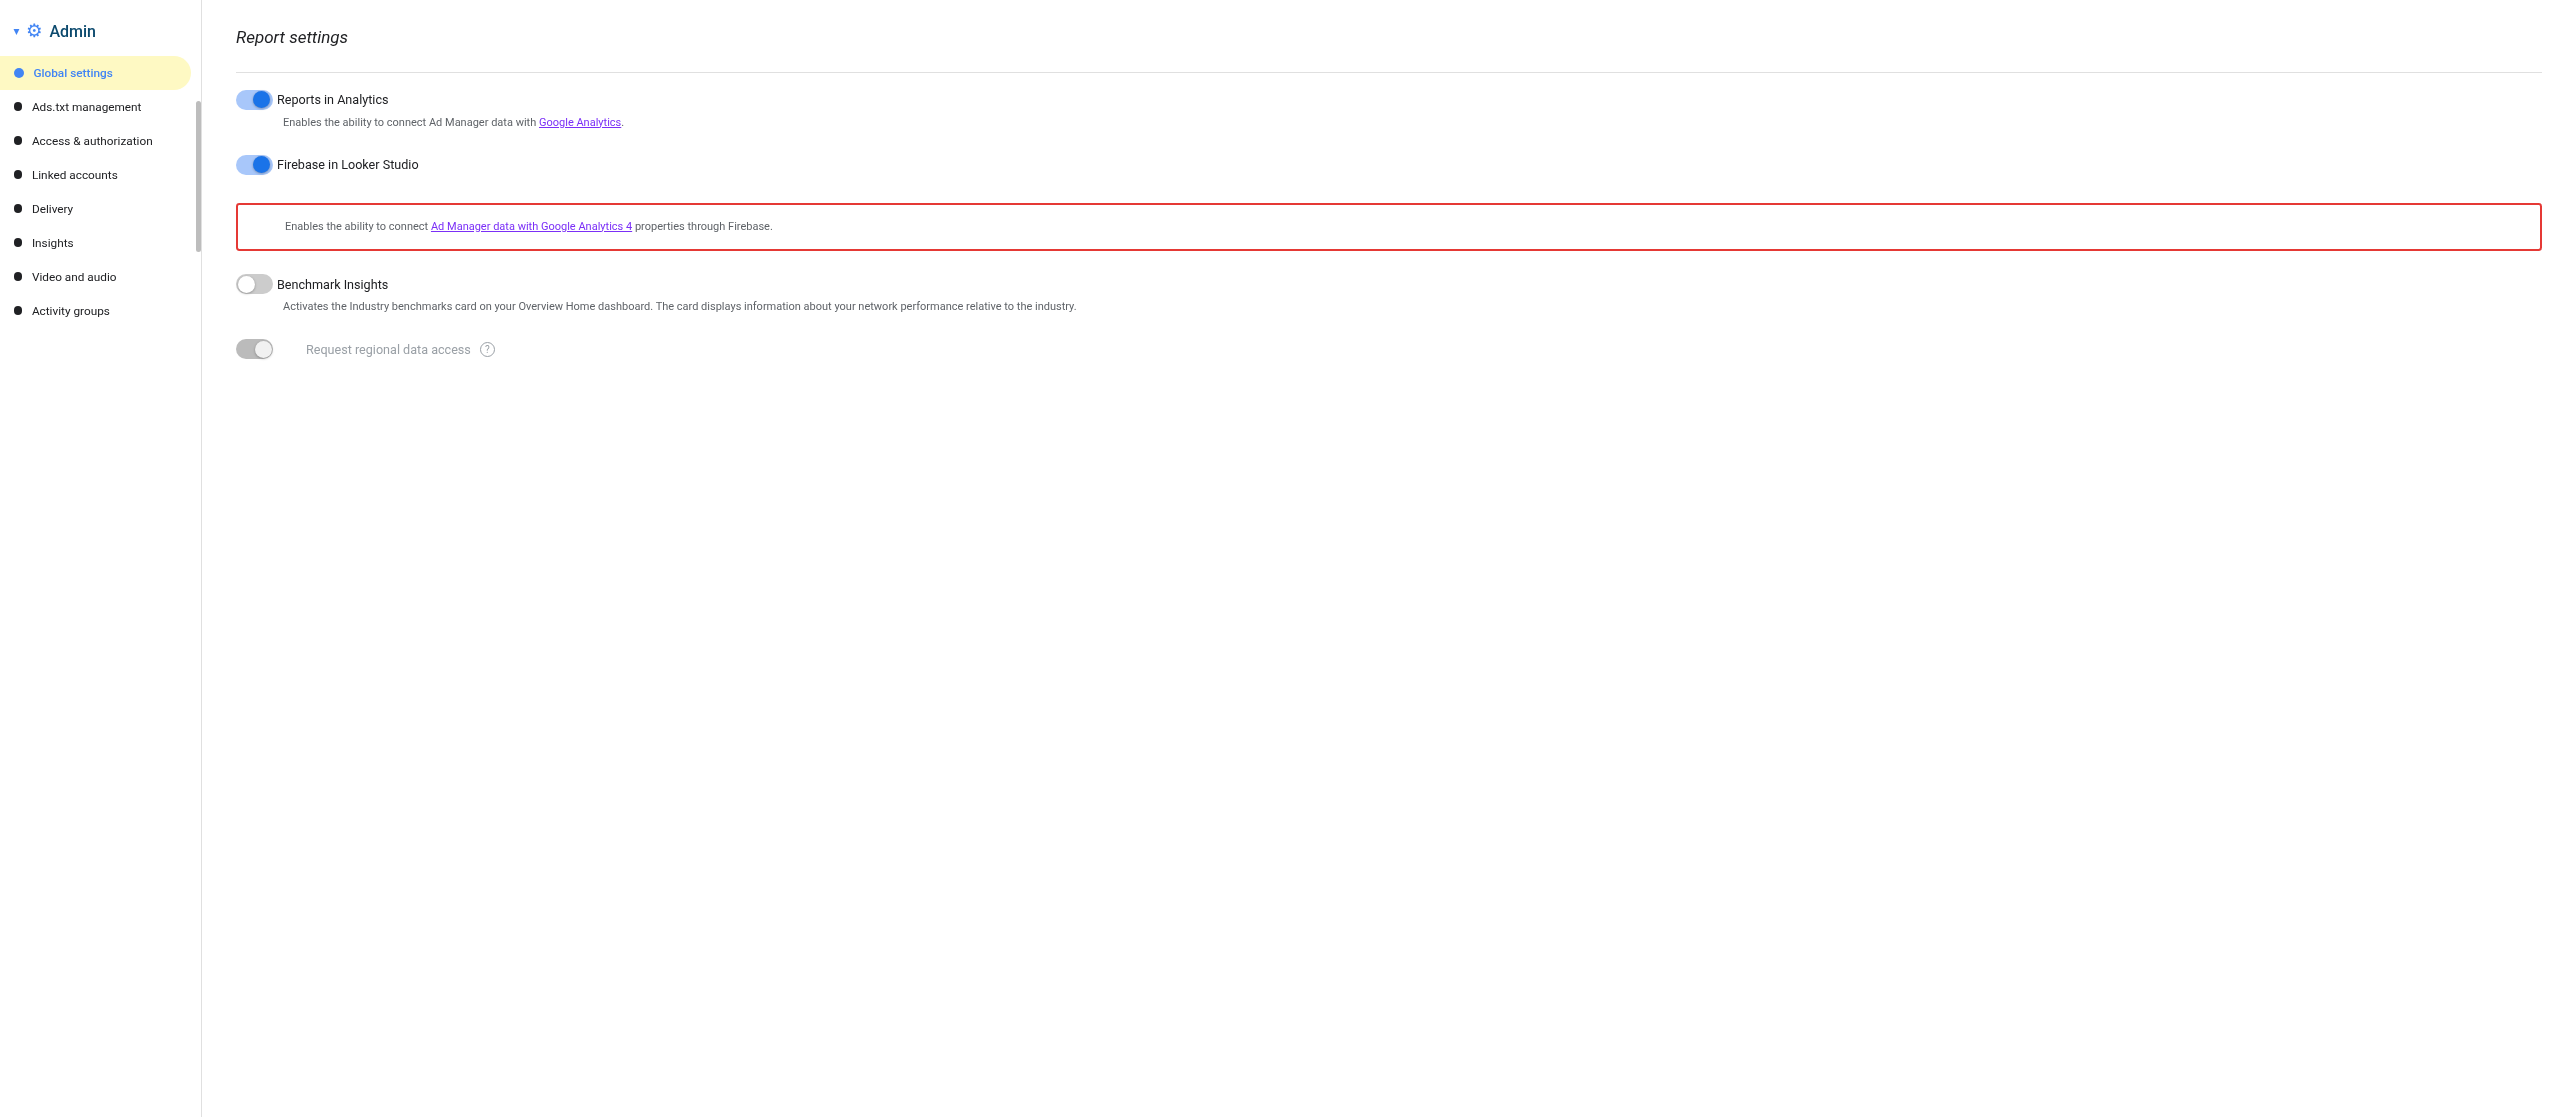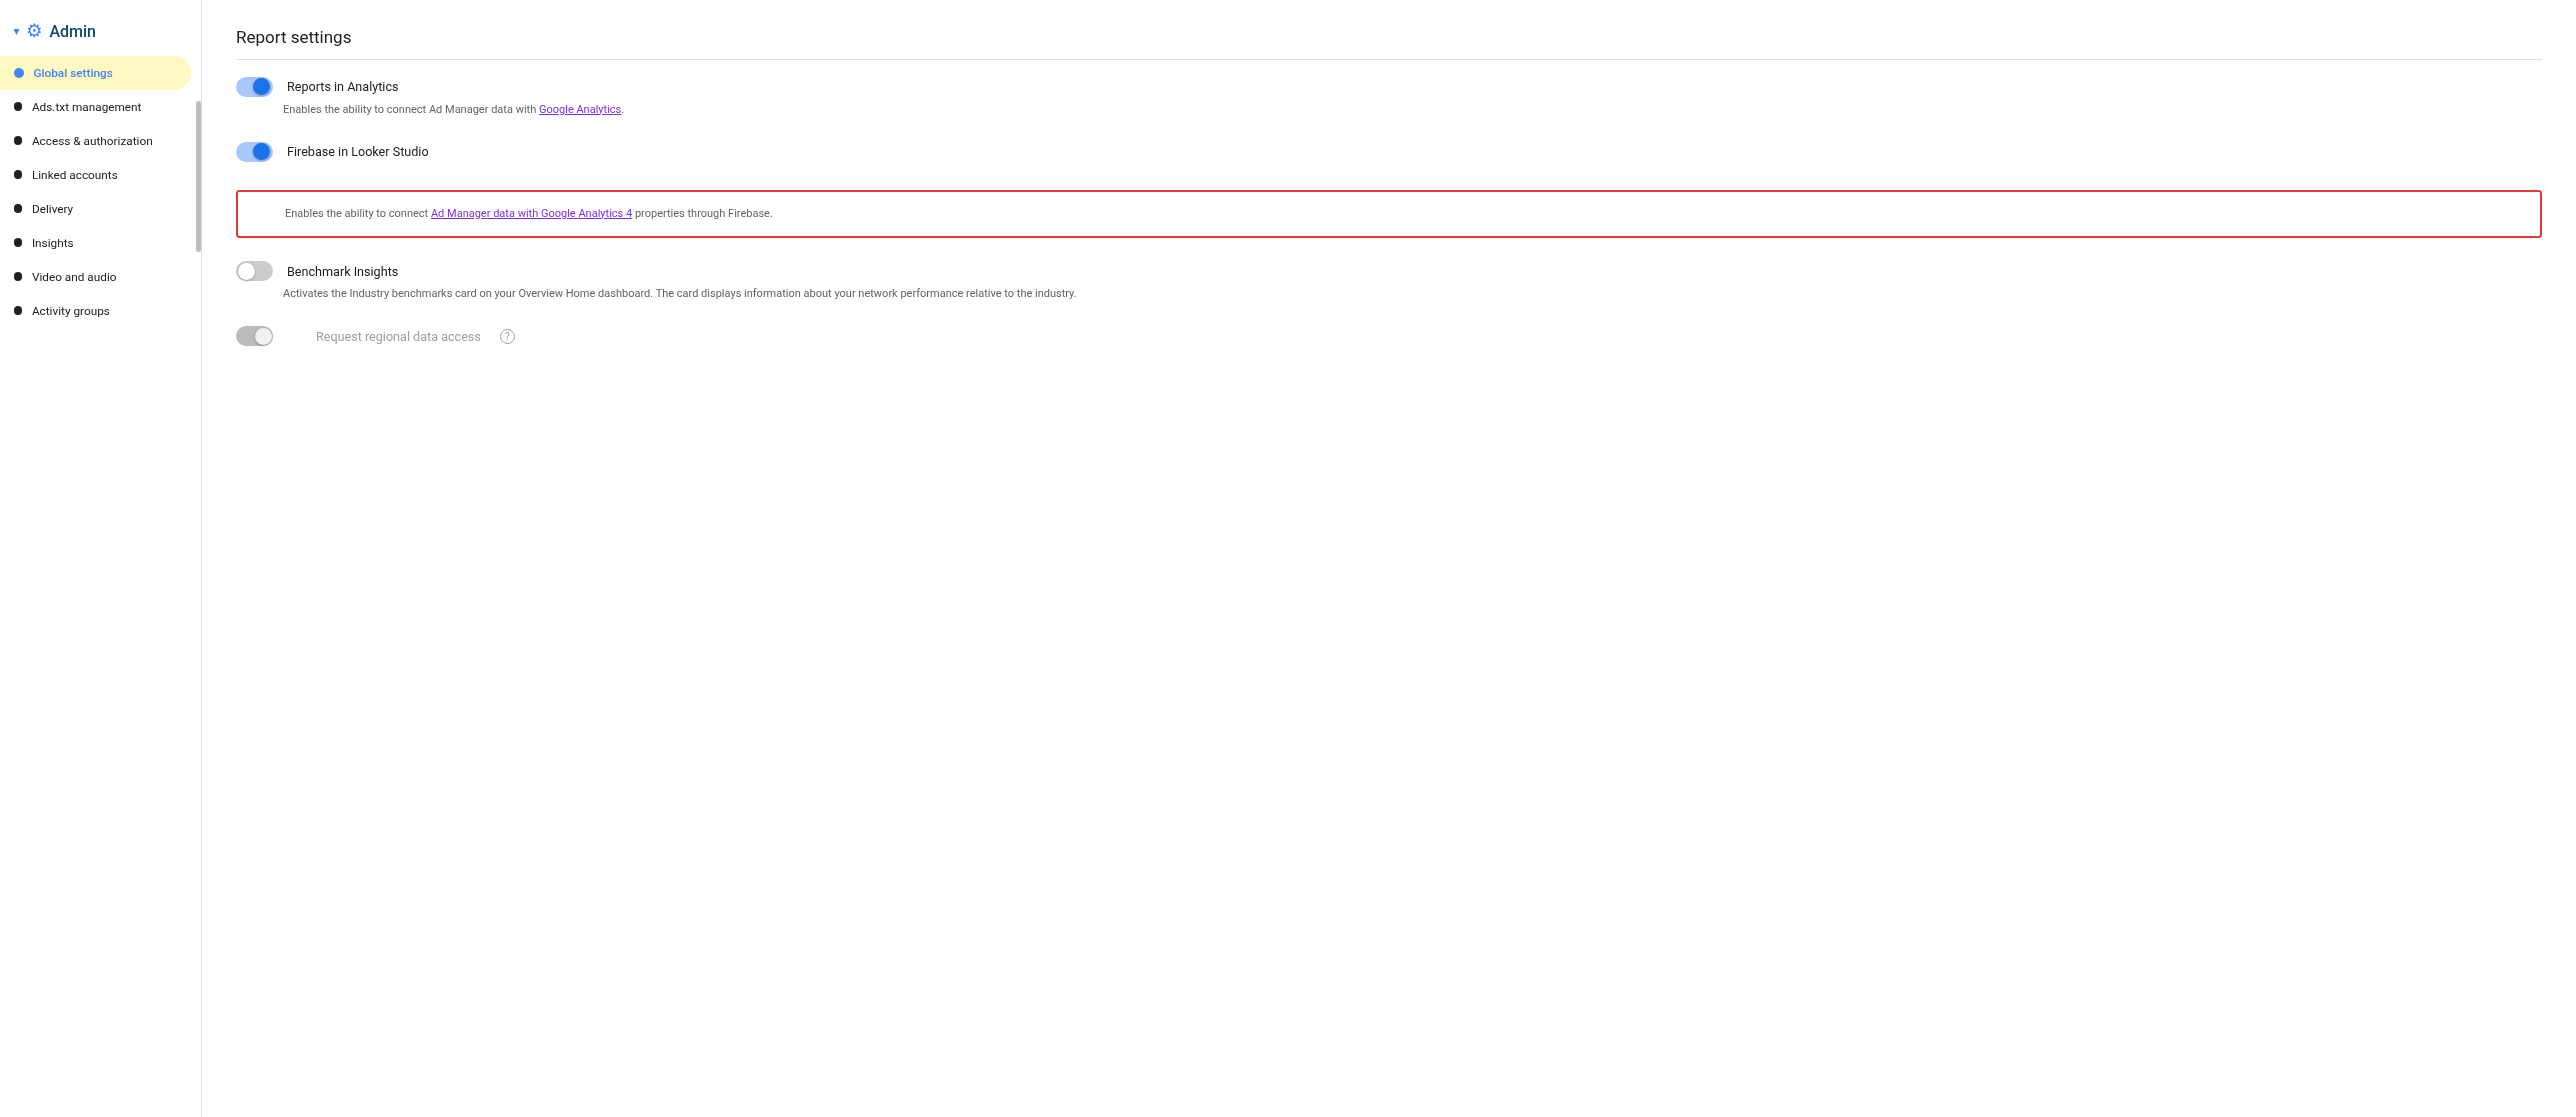--- a/index.html
+++ b/index.html
@@ -102,34 +102,35 @@
       flex: 1;
       padding: 27px 34px;
       overflow-y: auto;
       background: #fff;
     }
 
     .section-title {
       font-size: 17px;
       font-weight: 400;
       color: #202124;
-      margin-bottom: 12px;
+      margin-bottom: 25px;
       padding-bottom: 0;
+      font-style: italic;
     }
 
     .settings-row {
       display: flex;
       flex-direction: column;
       margin-bottom: 23.5px;
     }
 
     .settings-row-header {
       display: flex;
       align-items: center;
-      gap: 14px;
+      gap: 4px;
       margin-bottom: 5px;
     }
 
     .settings-row-title {
       font-size: 12.6px;
       font-weight: 400;
       color: #202124;
     }
 
     .settings-row-desc {

